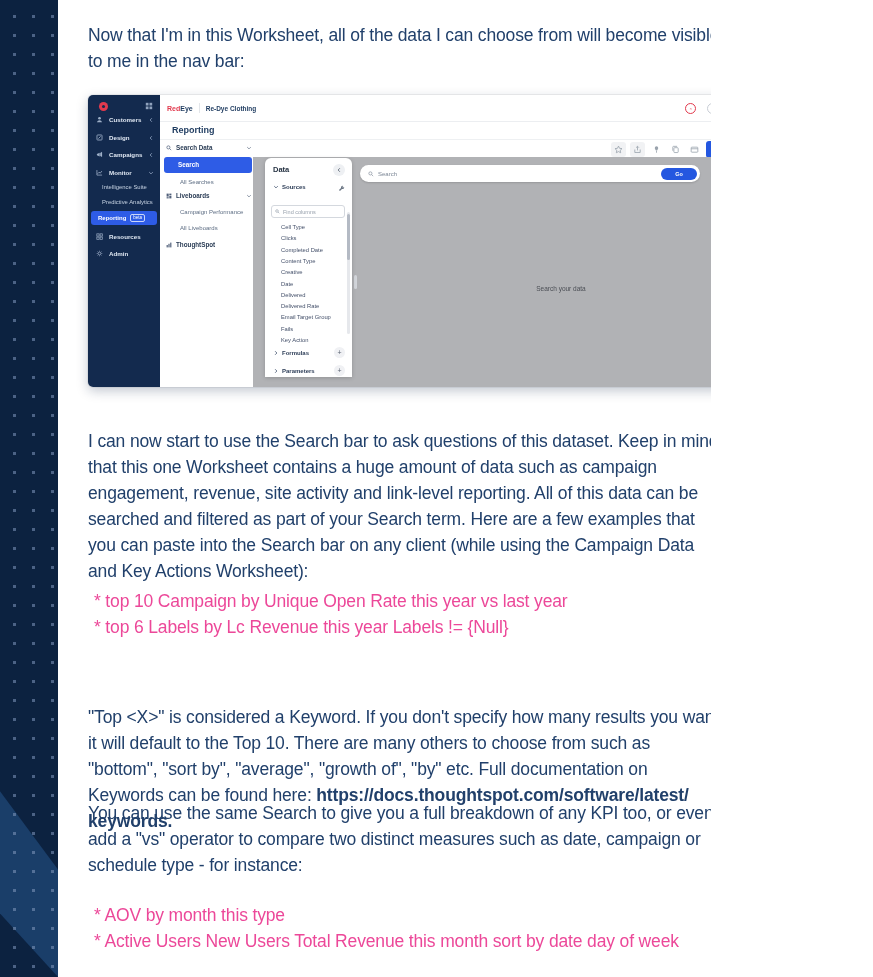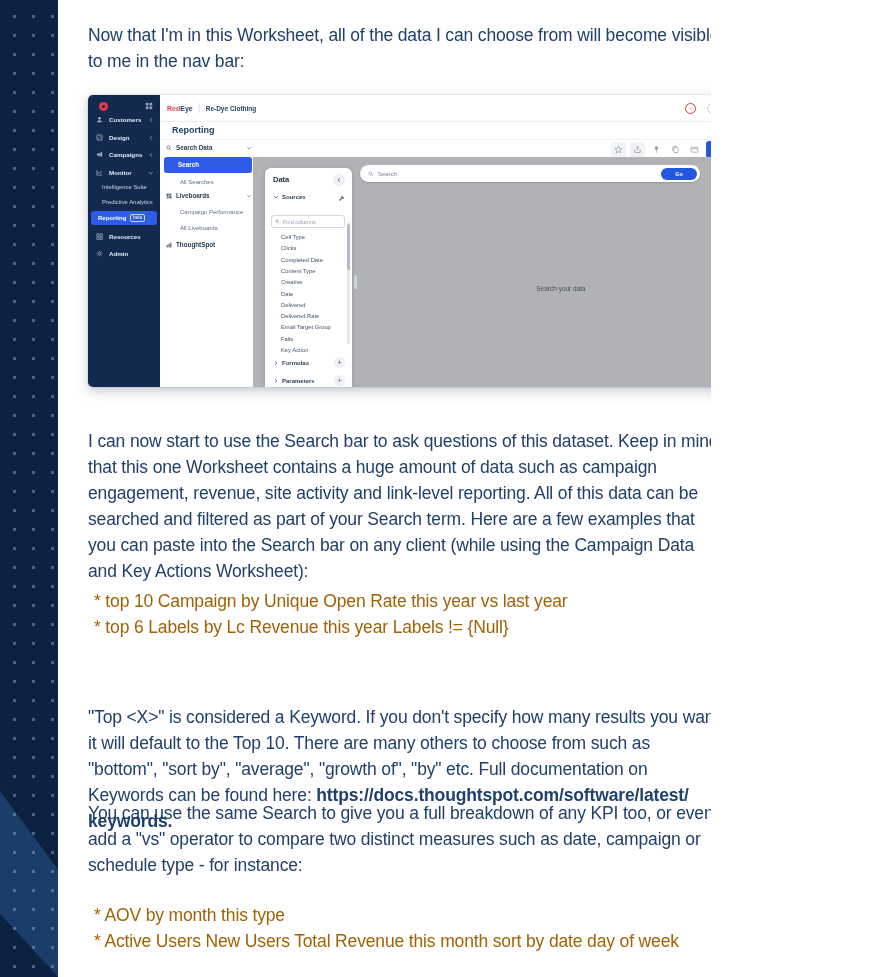--- a/index.html
+++ b/index.html
@@ -10,21 +10,21 @@
   .strip-left{left:0;width:58px;}
   .strip-right{left:812px;width:61px;}
   .diag{position:absolute;inset:0;background:#1a3e69;
         clip-path:polygon(0 81%,100% 89%,100% 100%,0 93.5%);}
   .dots{position:absolute;inset:0;
         background-image:radial-gradient(circle,rgba(130,153,190,.55) 1.5px,rgba(130,153,190,0) 2px);
         background-size:19px 19px;background-position:5px 7px;}
   
   .para{position:absolute;left:88px;width:724px;color:#21406b;
         font-size:17.5px;line-height:26px;letter-spacing:-0.15px;white-space:pre-line;}
-  .bullets{position:absolute;left:88px;width:724px;color:#a16207;
+  .bullets{position:absolute;left:88px;width:724px;color:#ec4899;
         font-size:17.5px;letter-spacing:-0.15px;padding-left:6px;box-sizing:border-box;}
   .bullets div{height:26px;line-height:26px;white-space:nowrap;}
   .boldlink{font-weight:bold;white-space:pre-line;}
   
   .shot{position:absolute;left:88px;top:95px;width:682px;height:292px;background:#fff;
         border-radius:5px;box-shadow:0 4px 12px rgba(15,35,70,.25),0 0 0 1px rgba(0,0,0,.05);
         overflow:hidden;font-family:"Liberation Sans",sans-serif;}
   .shot *{box-sizing:border-box;}
   .abs{position:absolute;}
   
@@ -72,21 +72,21 @@
   .sbar{position:absolute;left:272px;top:70px;width:340px;height:17px;background:#fff;border-radius:9px;
         display:flex;align-items:center;padding:0 3px 0 8px;gap:4px;box-shadow:0 1px 2px rgba(0,0,0,.15);}
   .sbar .ph{font-size:6px;color:#7c8796;}
   .go{margin-left:auto;width:36px;height:12px;border-radius:6px;background:#2457e0;color:#fff;
         font-size:5.5px;font-weight:bold;text-align:center;line-height:12px;}
   .undo-group{position:absolute;left:624px;top:70px;width:48px;height:17px;background:#fff;border-radius:8px;
         display:flex;align-items:center;justify-content:space-around;color:#646e7c;font-size:7.5px;box-shadow:0 1px 2px rgba(0,0,0,.12);}
   .canvas-text{position:absolute;left:264px;right:0;top:190px;text-align:center;font-size:6.5px;color:#4b4e55;}
   .split-handle{position:absolute;left:266px;top:180px;width:3px;height:14px;border-radius:2px;background:#d2d5da;}
   
-  .dpanel{position:absolute;left:177px;top:73px;width:87px;height:219px;background:#fff;
+  .dpanel{position:absolute;left:177px;top:63px;width:87px;height:219px;background:#fff;
         border-radius:6px 6px 0 0;box-shadow:0 1px 4px rgba(0,0,0,.18);overflow:hidden;}
   .dp-title{position:absolute;left:8px;top:7px;font-size:7.5px;font-weight:bold;color:#1e2b3c;}
   .dp-collapse{position:absolute;right:7px;top:6px;width:12px;height:12px;border-radius:50%;background:#eef0f3;
         color:#5a6472;display:flex;align-items:center;justify-content:center;}
   .dp-head{position:absolute;left:8px;display:flex;align-items:center;gap:3px;
         font-size:6px;font-weight:bold;color:#30405a;}
   .dp-head .chev{color:#51607a;display:flex;}
   .dp-find{position:absolute;left:6px;top:47px;width:74px;height:13px;border:1px solid #d4d8de;border-radius:3px;
         display:flex;align-items:center;padding:0 3px;gap:3px;color:#98a1ad;}
   .dp-find .ph{font-size:5.5px;}

